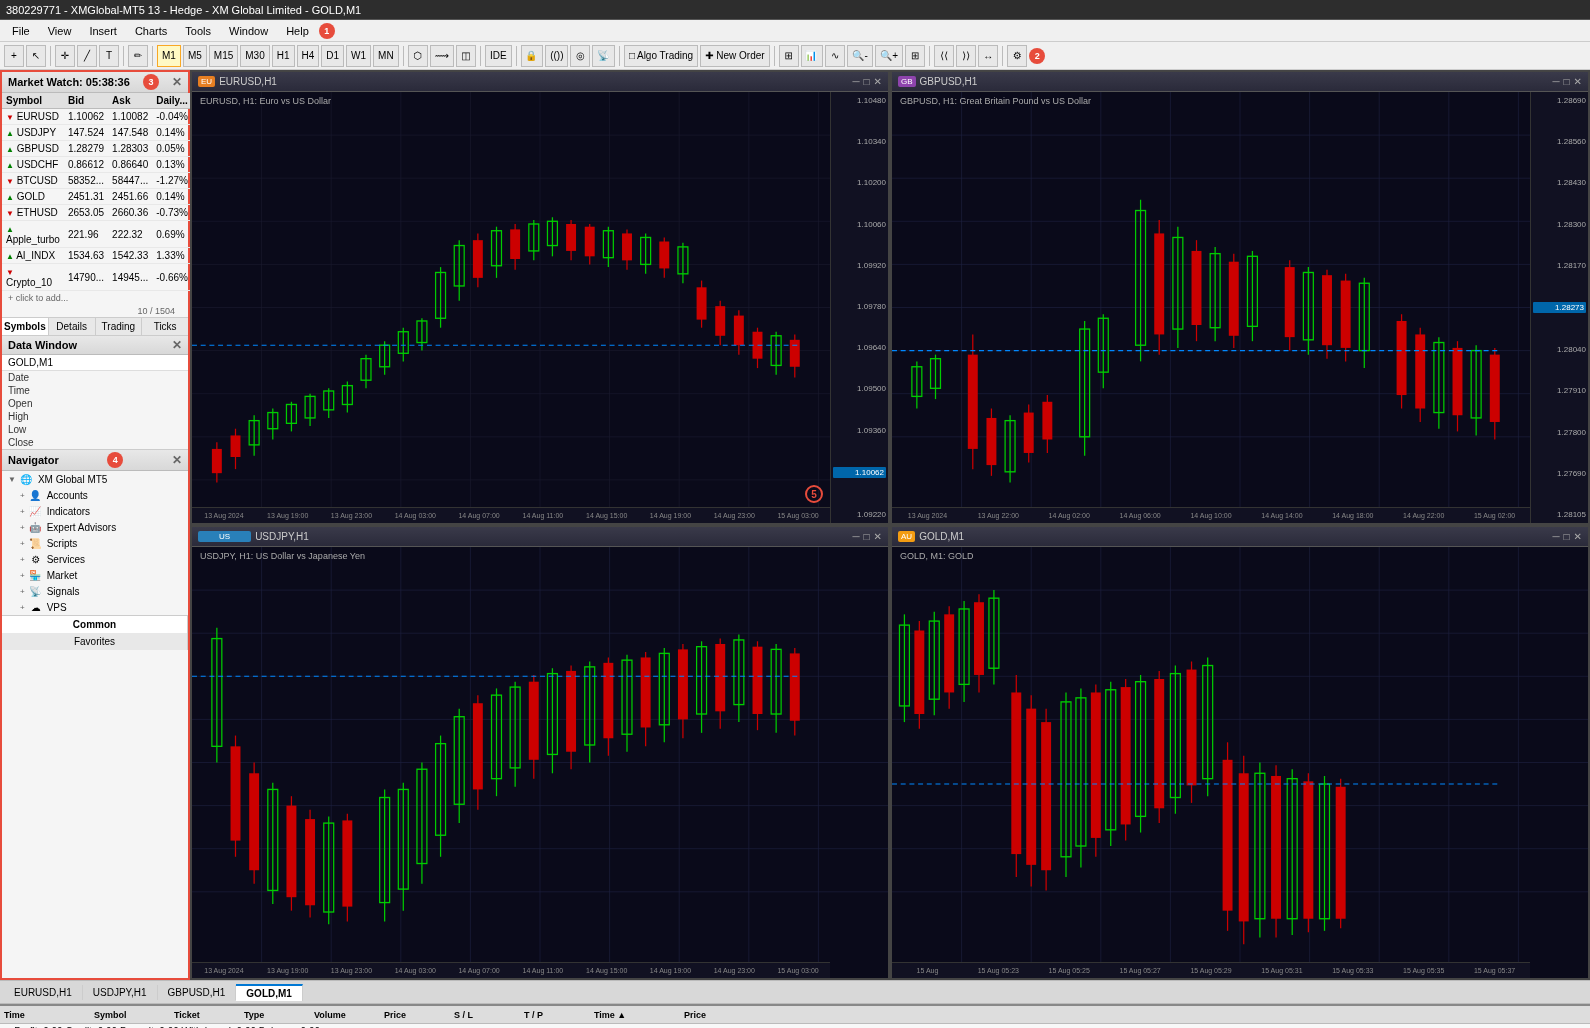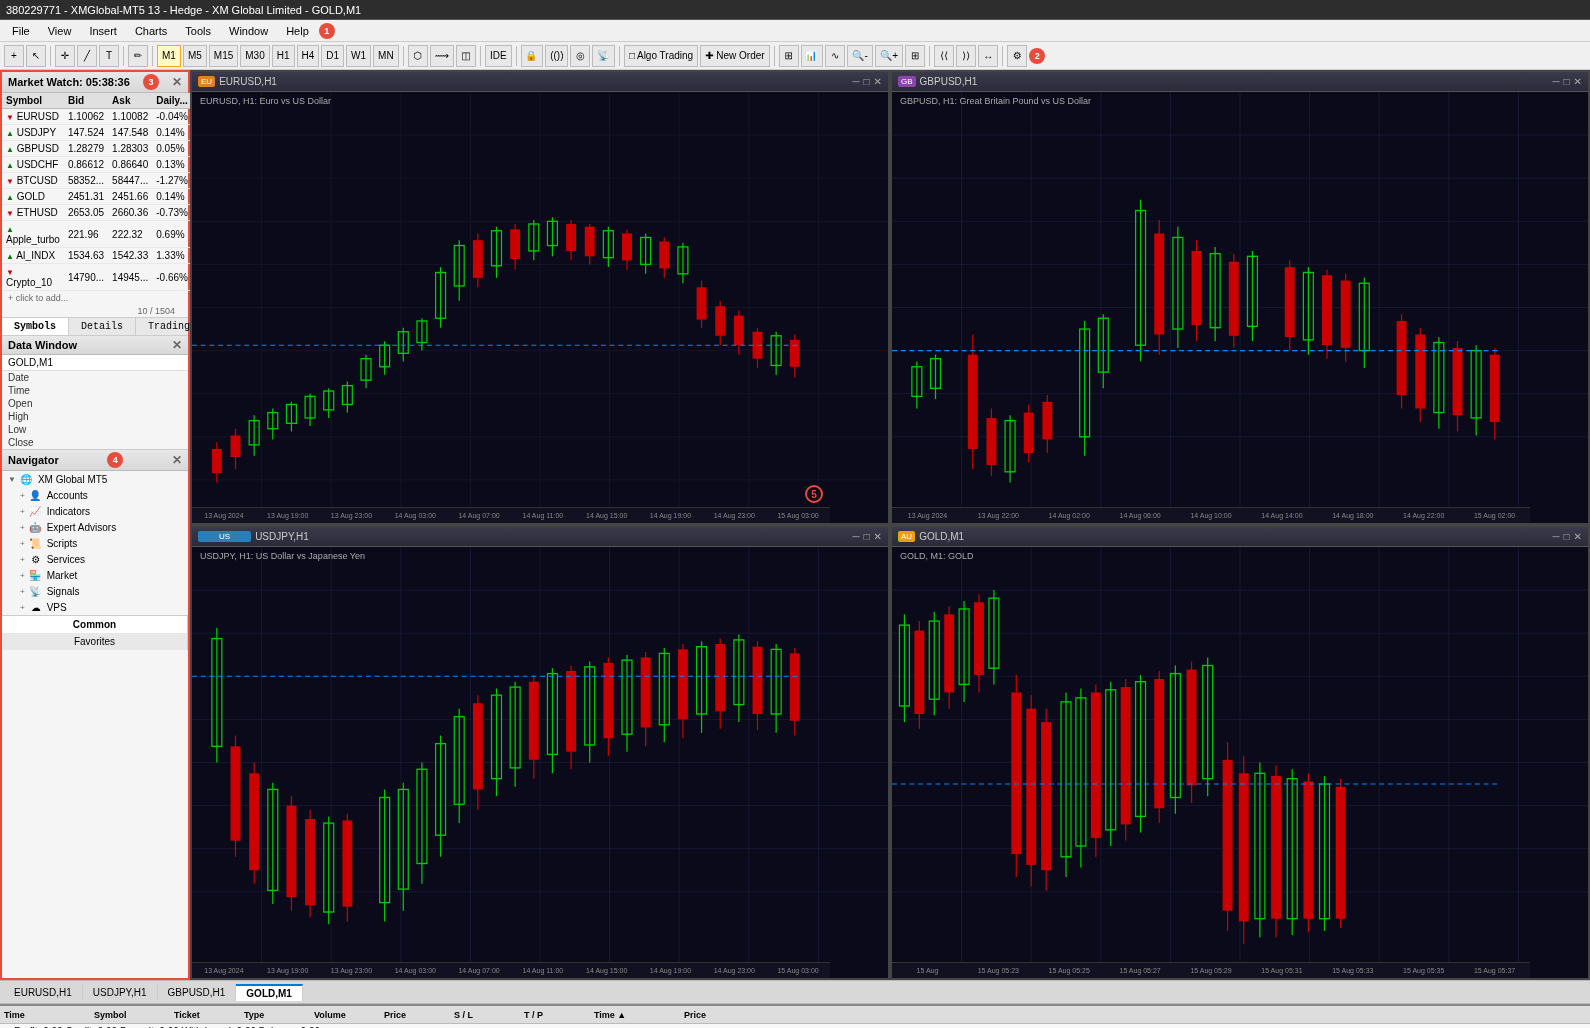--- a/index.html
+++ b/index.html
@@ -34,21 +34,21 @@
     #market-watch-table th { background: #e0e0e0; padding: 2px 4px; text-align: left; font-weight: bold; font-size: 10px; color: #000; border-bottom: 1px solid #bbb; }
     #market-watch-table td { padding: 2px 4px; font-size: 10px; color: #000; border-bottom: 1px solid #e8e8e8; }
     .symbol-row td:first-child { color: #000; }
     .price-up { color: #008000; }
     .price-down { color: #cc0000; }
     .change-up { color: #008000; }
     .change-down { color: #cc0000; }
     .arrow-icon { font-size: 8px; }
     
     .mw-tabs { display: flex; background: #e8e8e8; border-top: 1px solid #ccc; }
-    .mw-tab { flex: 1; text-align: center; padding: 3px 12px; font-size: 10px; cursor: pointer; border-right: 1px solid #ccc; color: #000; font-family: Liberation Mono, monospace; }
+    .mw-tab { flex: 1; text-align: center; padding: 3px 2px; font-size: 10px; cursor: pointer; border-right: 1px solid #ccc; color: #000; }
     .mw-tab.active { background: #fff; font-weight: bold; }
     .mw-tab:last-child { border-right: none; }
     
     
     #data-window { background: #f5f5f5; border-bottom: 1px solid #ccc; }
     .data-window-table { width: 100%; border-collapse: collapse; }
     .data-window-table tr td { padding: 1px 6px; font-size: 10px; color: #000; }
     .data-window-table tr td:first-child { font-weight: normal; color: #333; }
     .data-window-table tr td:last-child { text-align: right; color: #000; }
     
@@ -453,20 +453,33 @@
           <line x1="455" y1="175" x2="455" y2="205" stroke="#cc0000" stroke-width="1"></line>
           <rect x="451" y="178" width="8" height="20" fill="#cc0000"></rect>
           <line x1="470" y1="178" x2="470" y2="210" stroke="#00cc00" stroke-width="1"></line>
           <rect x="466" y="181" width="8" height="22" fill="none" stroke="#00cc00" stroke-width="1"></rect>
           <line x1="485" y1="180" x2="485" y2="212" stroke="#cc0000" stroke-width="1"></line>
           <rect x="481" y="184" width="8" height="20" fill="#cc0000"></rect>
 
           <line x1="0" y1="188" x2="490" y2="188" stroke="#0088ff" stroke-width="0.8" stroke-dasharray="4,3"></line>
         </svg>
         
+        <div class="price-scale">
+          <span class="price-label">1.10480</span>
+          <span class="price-label">1.10340</span>
+          <span class="price-label">1.10200</span>
+          <span class="price-label">1.10060</span>
+          <span class="price-label">1.09920</span>
+          <span class="price-label">1.09780</span>
+          <span class="price-label">1.09640</span>
+          <span class="price-label">1.09500</span>
+          <span class="price-label">1.09360</span>
+          <span class="price-label current">1.10062</span>
+          <span class="price-label">1.09220</span>
+        </div>
         
         <div class="time-scale">
           <span class="time-label">13 Aug 2024</span>
           <span class="time-label">13 Aug 19:00</span>
           <span class="time-label">13 Aug 23:00</span>
           <span class="time-label">14 Aug 03:00</span>
           <span class="time-label">14 Aug 07:00</span>
           <span class="time-label">14 Aug 11:00</span>
           <span class="time-label">14 Aug 15:00</span>
           <span class="time-label">14 Aug 19:00</span>
@@ -569,20 +582,33 @@
           <rect x="436" y="186" width="8" height="52" fill="none" stroke="#00cc00" stroke-width="1"></rect>
           <line x1="455" y1="185" x2="455" y2="252" stroke="#cc0000" stroke-width="1"></line>
           <rect x="451" y="190" width="8" height="50" fill="#cc0000"></rect>
           <line x1="470" y1="188" x2="470" y2="255" stroke="#00cc00" stroke-width="1"></line>
           <rect x="466" y="192" width="8" height="50" fill="none" stroke="#00cc00" stroke-width="1"></rect>
           <line x1="485" y1="190" x2="485" y2="258" stroke="#cc0000" stroke-width="1"></line>
           <rect x="481" y="195" width="8" height="50" fill="#cc0000"></rect>
 
           <line x1="0" y1="192" x2="490" y2="192" stroke="#0088ff" stroke-width="0.8" stroke-dasharray="4,3"></line>
         </svg>
+        <div class="price-scale">
+          <span class="price-label">1.28690</span>
+          <span class="price-label">1.28560</span>
+          <span class="price-label">1.28430</span>
+          <span class="price-label">1.28300</span>
+          <span class="price-label">1.28170</span>
+          <span class="price-label current">1.28273</span>
+          <span class="price-label">1.28040</span>
+          <span class="price-label">1.27910</span>
+          <span class="price-label">1.27800</span>
+          <span class="price-label">1.27690</span>
+          <span class="price-label">1.28105</span>
+        </div>
         <div class="time-scale">
           <span class="time-label">13 Aug 2024</span>
           <span class="time-label">13 Aug 22:00</span>
           <span class="time-label">14 Aug 02:00</span>
           <span class="time-label">14 Aug 06:00</span>
           <span class="time-label">14 Aug 10:00</span>
           <span class="time-label">14 Aug 14:00</span>
           <span class="time-label">14 Aug 18:00</span>
           <span class="time-label">14 Aug 22:00</span>
           <span class="time-label">15 Aug 02:00</span>

